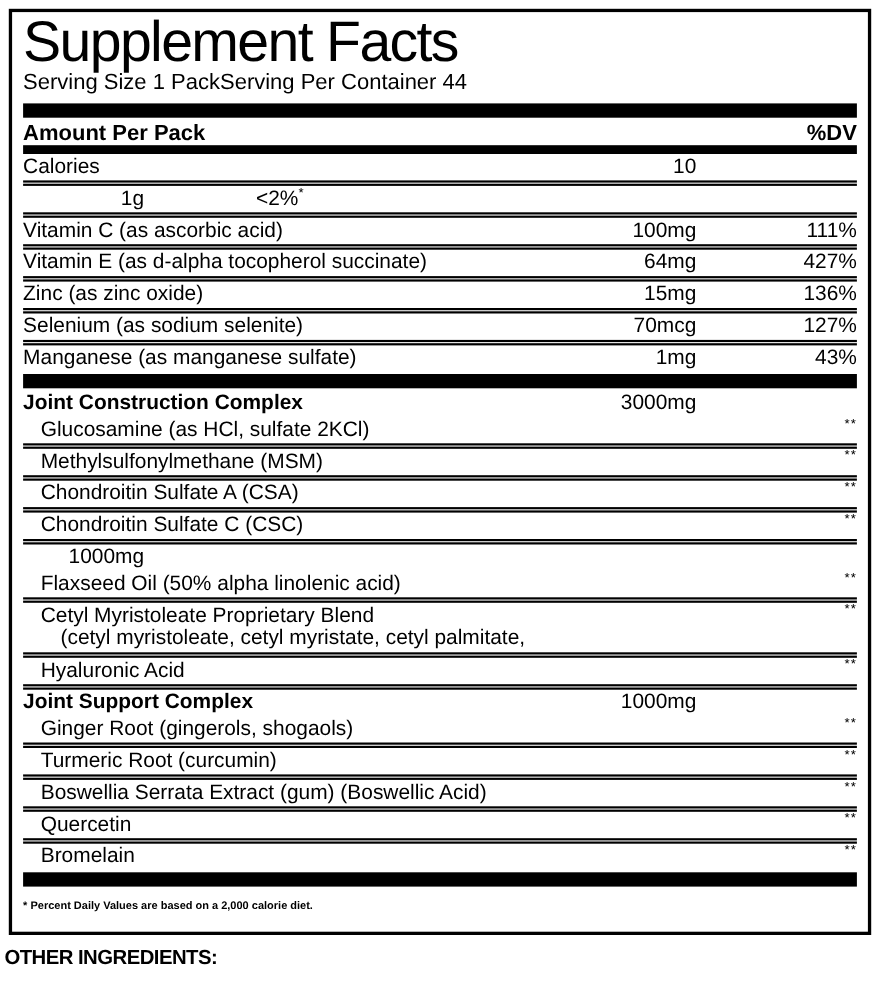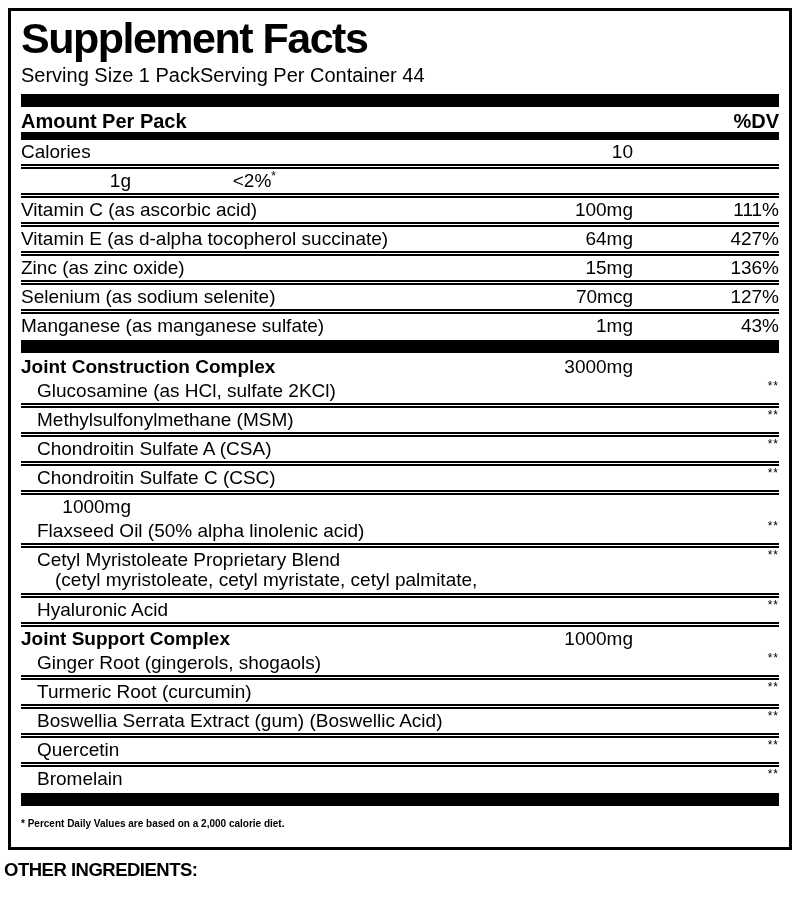--- a/index.html
+++ b/index.html
@@ -11,22 +11,22 @@
     overflow: hidden;
   }
   .panel {
     margin: 8px 8px 0 8px;
     width: 784px;
     border: 3px solid #000;
     padding: 2px 10px 8px 10px;
     background: #fff;
   }
   .title {
-    font-size: 43px;
-    font-weight: bold;
+    font-size: 52px;
+    font-weight: normal;
     letter-spacing: -1.5px;
     line-height: 46px;
     margin: 2px 0 2px 0;
   }
   .serving-row {
     display: flex;
     justify-content: flex-start;
     font-size: 20px;
     line-height: 24px;
     margin-bottom: 7px;

